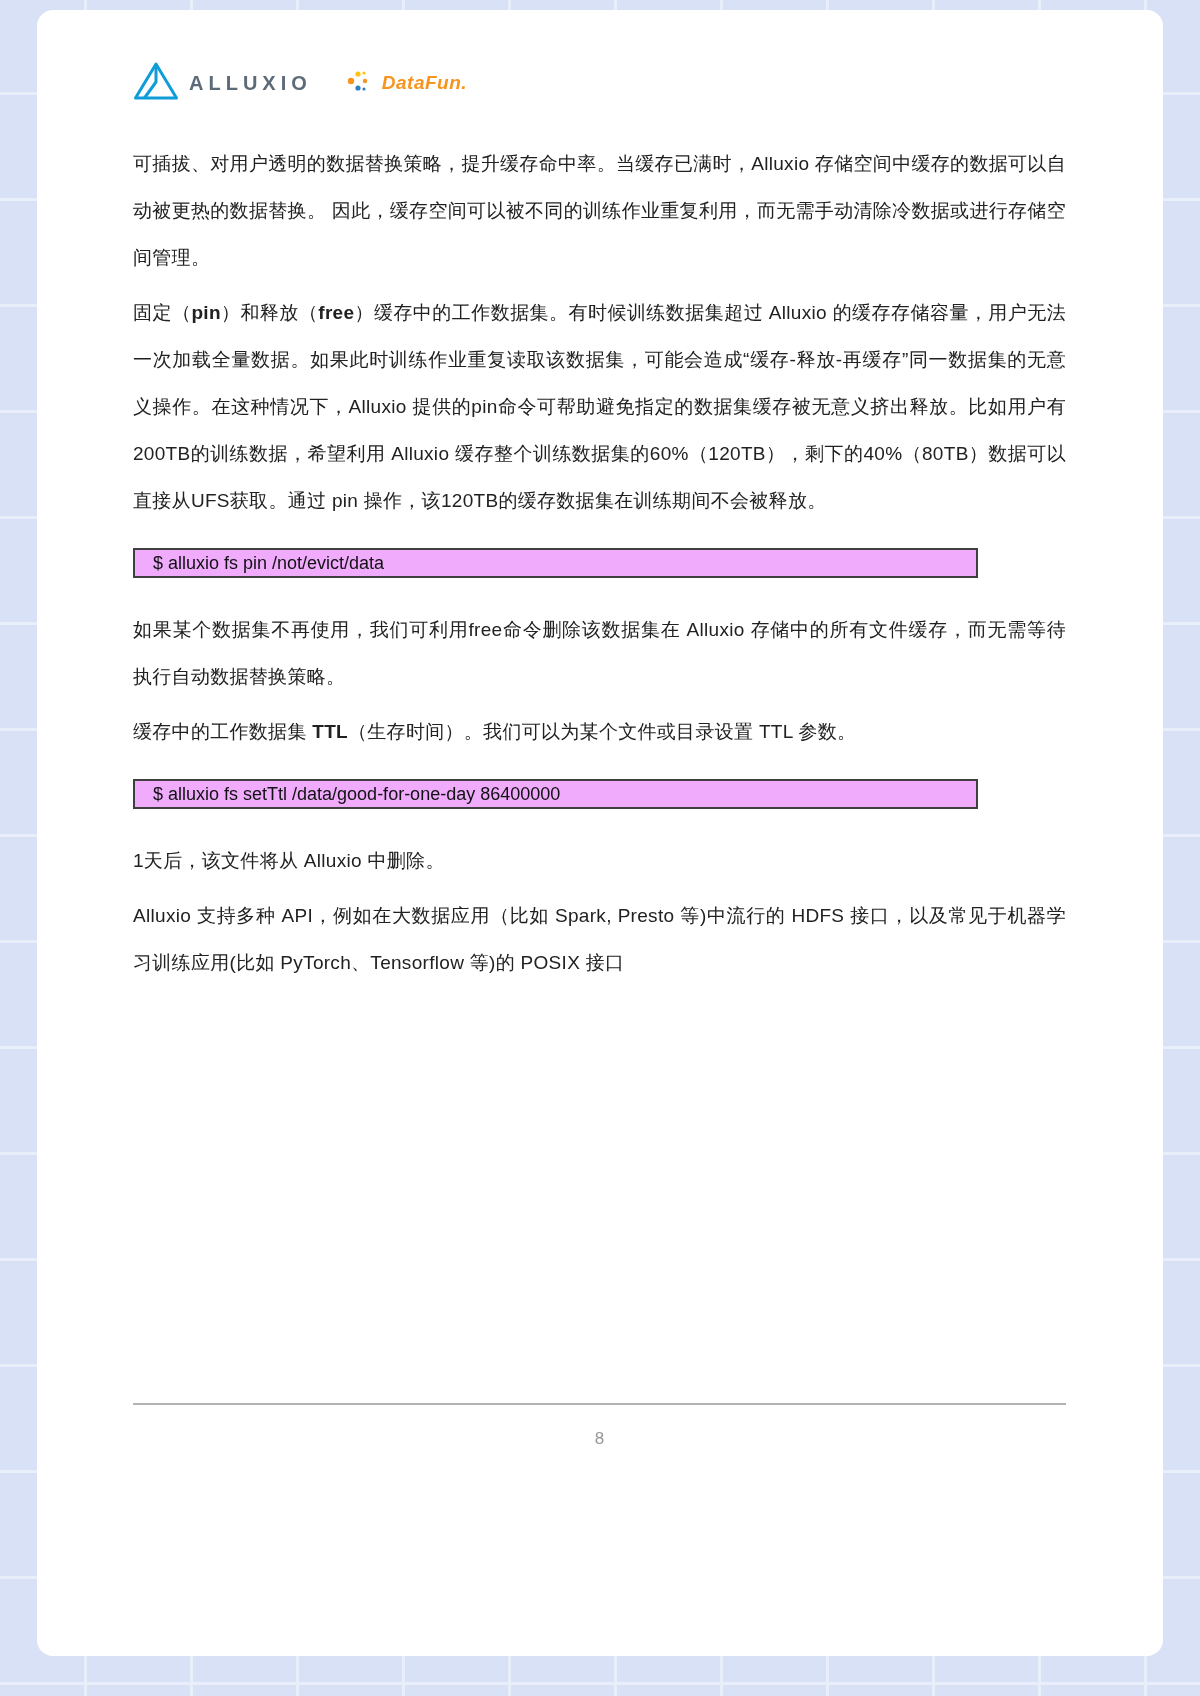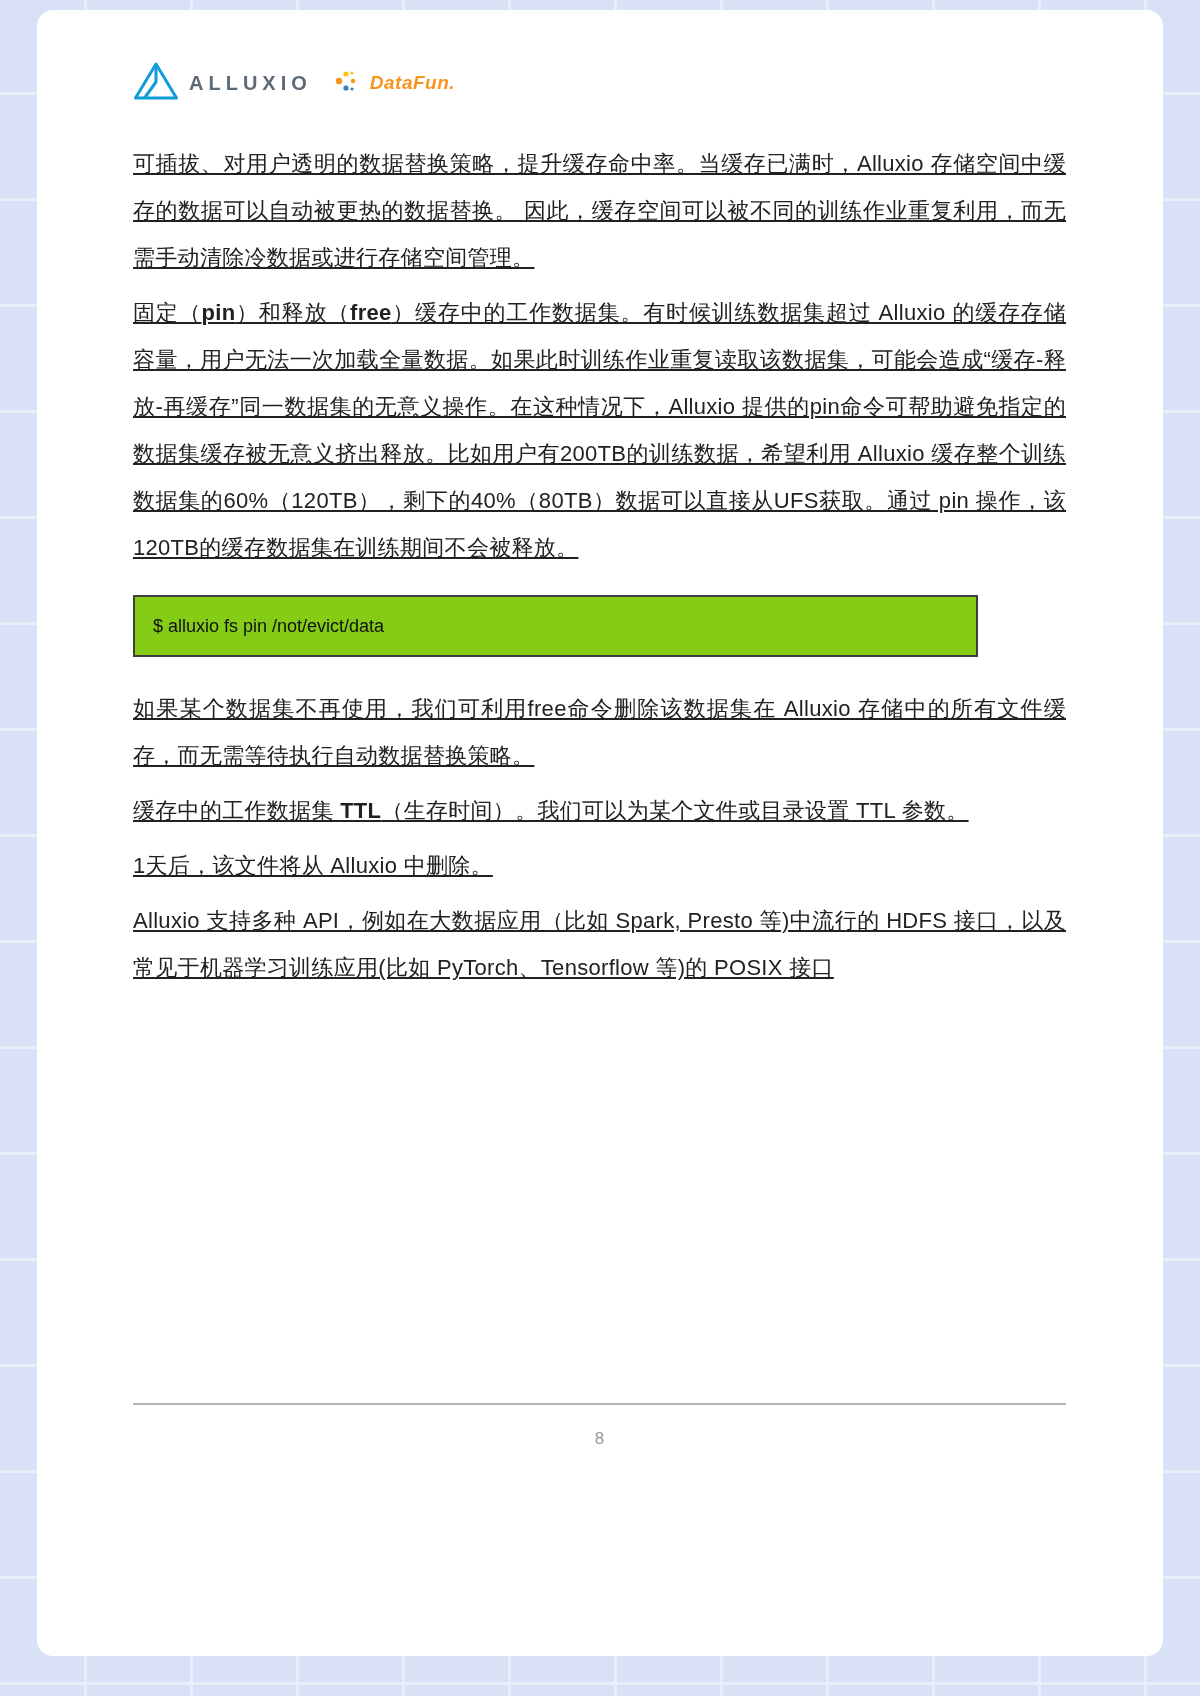--- a/index.html
+++ b/index.html
@@ -21,44 +21,43 @@
   .card {
     position: absolute;
     left: 37px; top: 10px;
     width: 1126px; height: 1646px;
     background: #ffffff;
     border-radius: 16px;
     padding: 50px 97px 0 96px;
     overflow: hidden;
   }
   
-  .logos { display: flex; align-items: center; gap: 22px; height: 46px; margin-bottom: 34px; }
+  .logos { display: flex; align-items: center; gap: 34px; height: 46px; margin-bottom: 34px; }
   .logo { display: flex; align-items: center; gap: 10px; }
   .alluxio-word {
     color: #5d6b79; font-size: 20px; font-weight: 600; letter-spacing: 5px;
   }
   .datafun-word {
     color: #f7941e; font-size: 19px; font-weight: 800; font-style: italic; letter-spacing: 0.5px;
   }
   
   .content p {
-    font-size: 22px;
+    font-size: 19px;
     line-height: 47px;
     color: #212121;
     text-align: justify;
     margin: 0 0 8px 0;
     letter-spacing: 0.3px;
-    text-decoration: underline;
   }
   .b { font-weight: 700; }
   .code {
     width: 845px;
     border: 2px solid #3f3f3f;
-    background: #84cc16;
-    padding: 16px 18px;
+    background: #f0abfc;
+    padding: 0 18px;
     margin: 24px 0 28px 0;
     font-size: 18px;
     color: #111111;
     line-height: 26px;
   }
   .heading {
     font-size: 24px;
     font-weight: 700;
     color: #3d3d3d;
     margin: 48px 0 36px 40px;
@@ -115,20 +114,23 @@
 
       <div class="code">
         <span>$ alluxio fs pin /not/evict/data</span>
       </div>
 
       <p>如果某个数据集不再使用，我们可利用free命令删除该数据集在 Alluxio 存储中的所有文件缓存，而无需等待执行自动数据替换策略。</p>
 
 
       <p><span>缓存中的工作数据集 </span><span class="b">TTL</span><span>（生存时间）。我们可以为某个文件或目录设置 TTL 参数。</span></p>
 
+      <div class="code">
+        <span>$ alluxio fs setTtl /data/good-for-one-day 86400000</span>
+      </div>
 
       <p>1天后，该文件将从 Alluxio 中删除。</p>
 
 
       <p>Alluxio 支持多种 API，例如在大数据应用（比如 Spark, Presto 等)中流行的 HDFS 接口，以及常见于机器学习训练应用(比如 PyTorch、Tensorflow 等)的 POSIX 接口</p>
     </main>
 
     <footer class="card-footer">
       <div class="divider"></div>
       <div class="pagenum">8</div>

